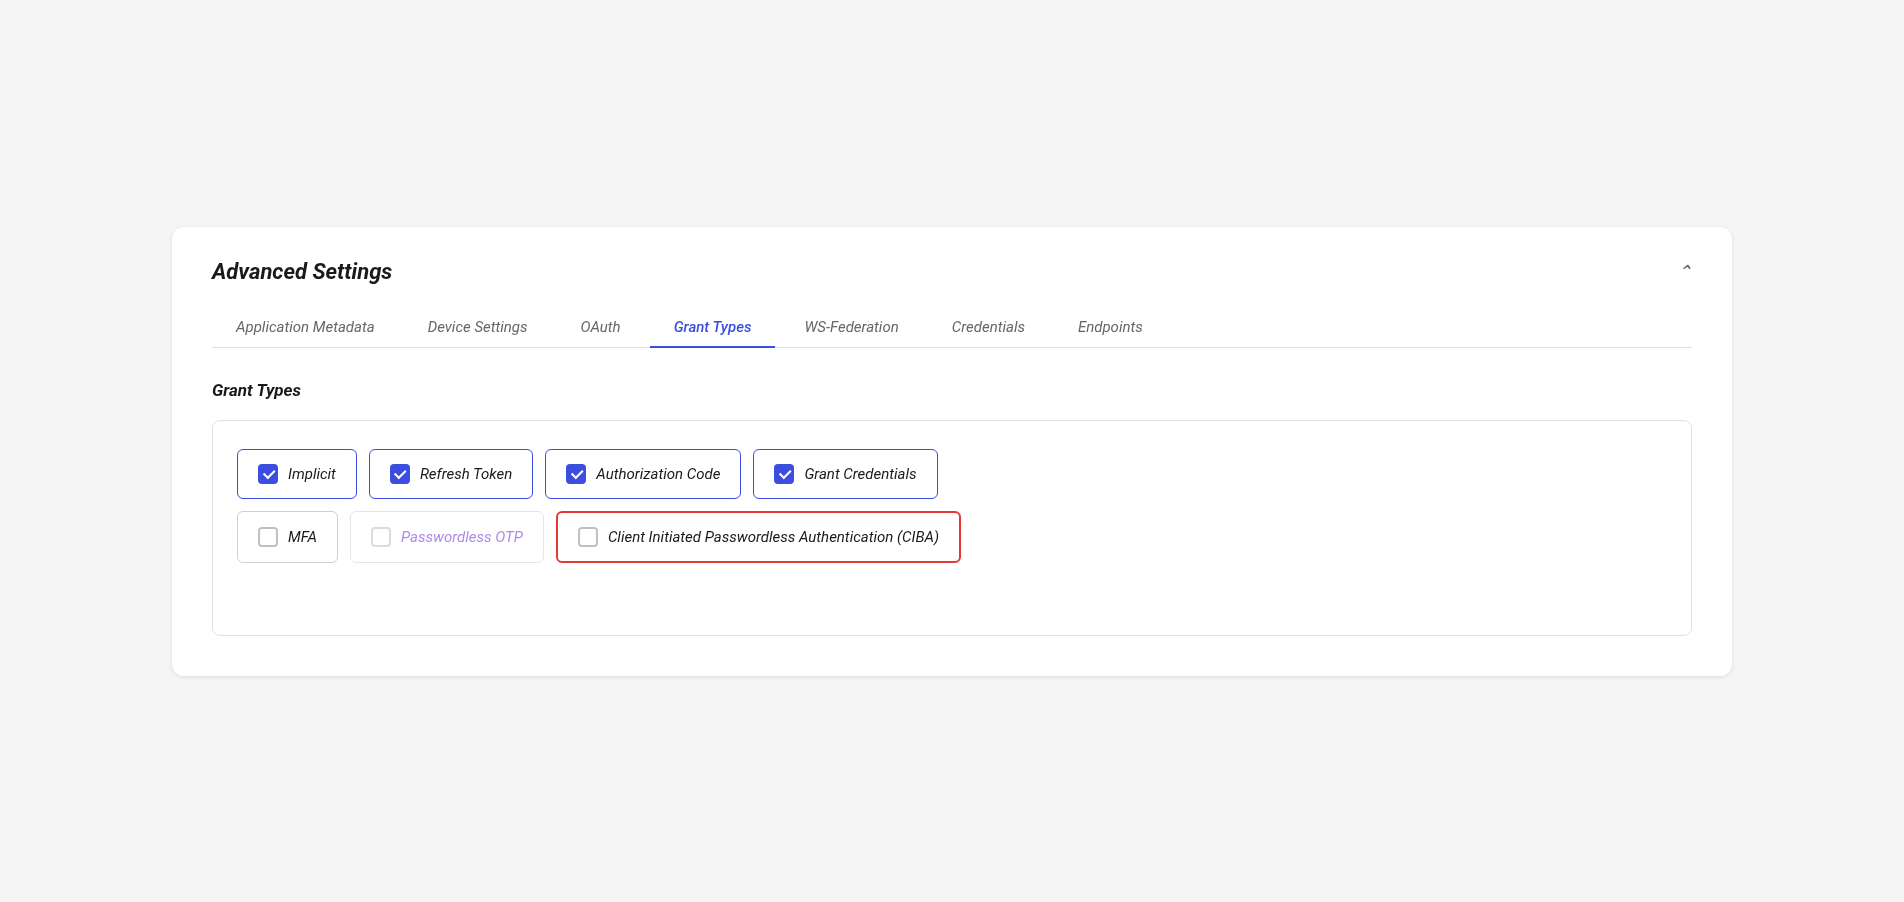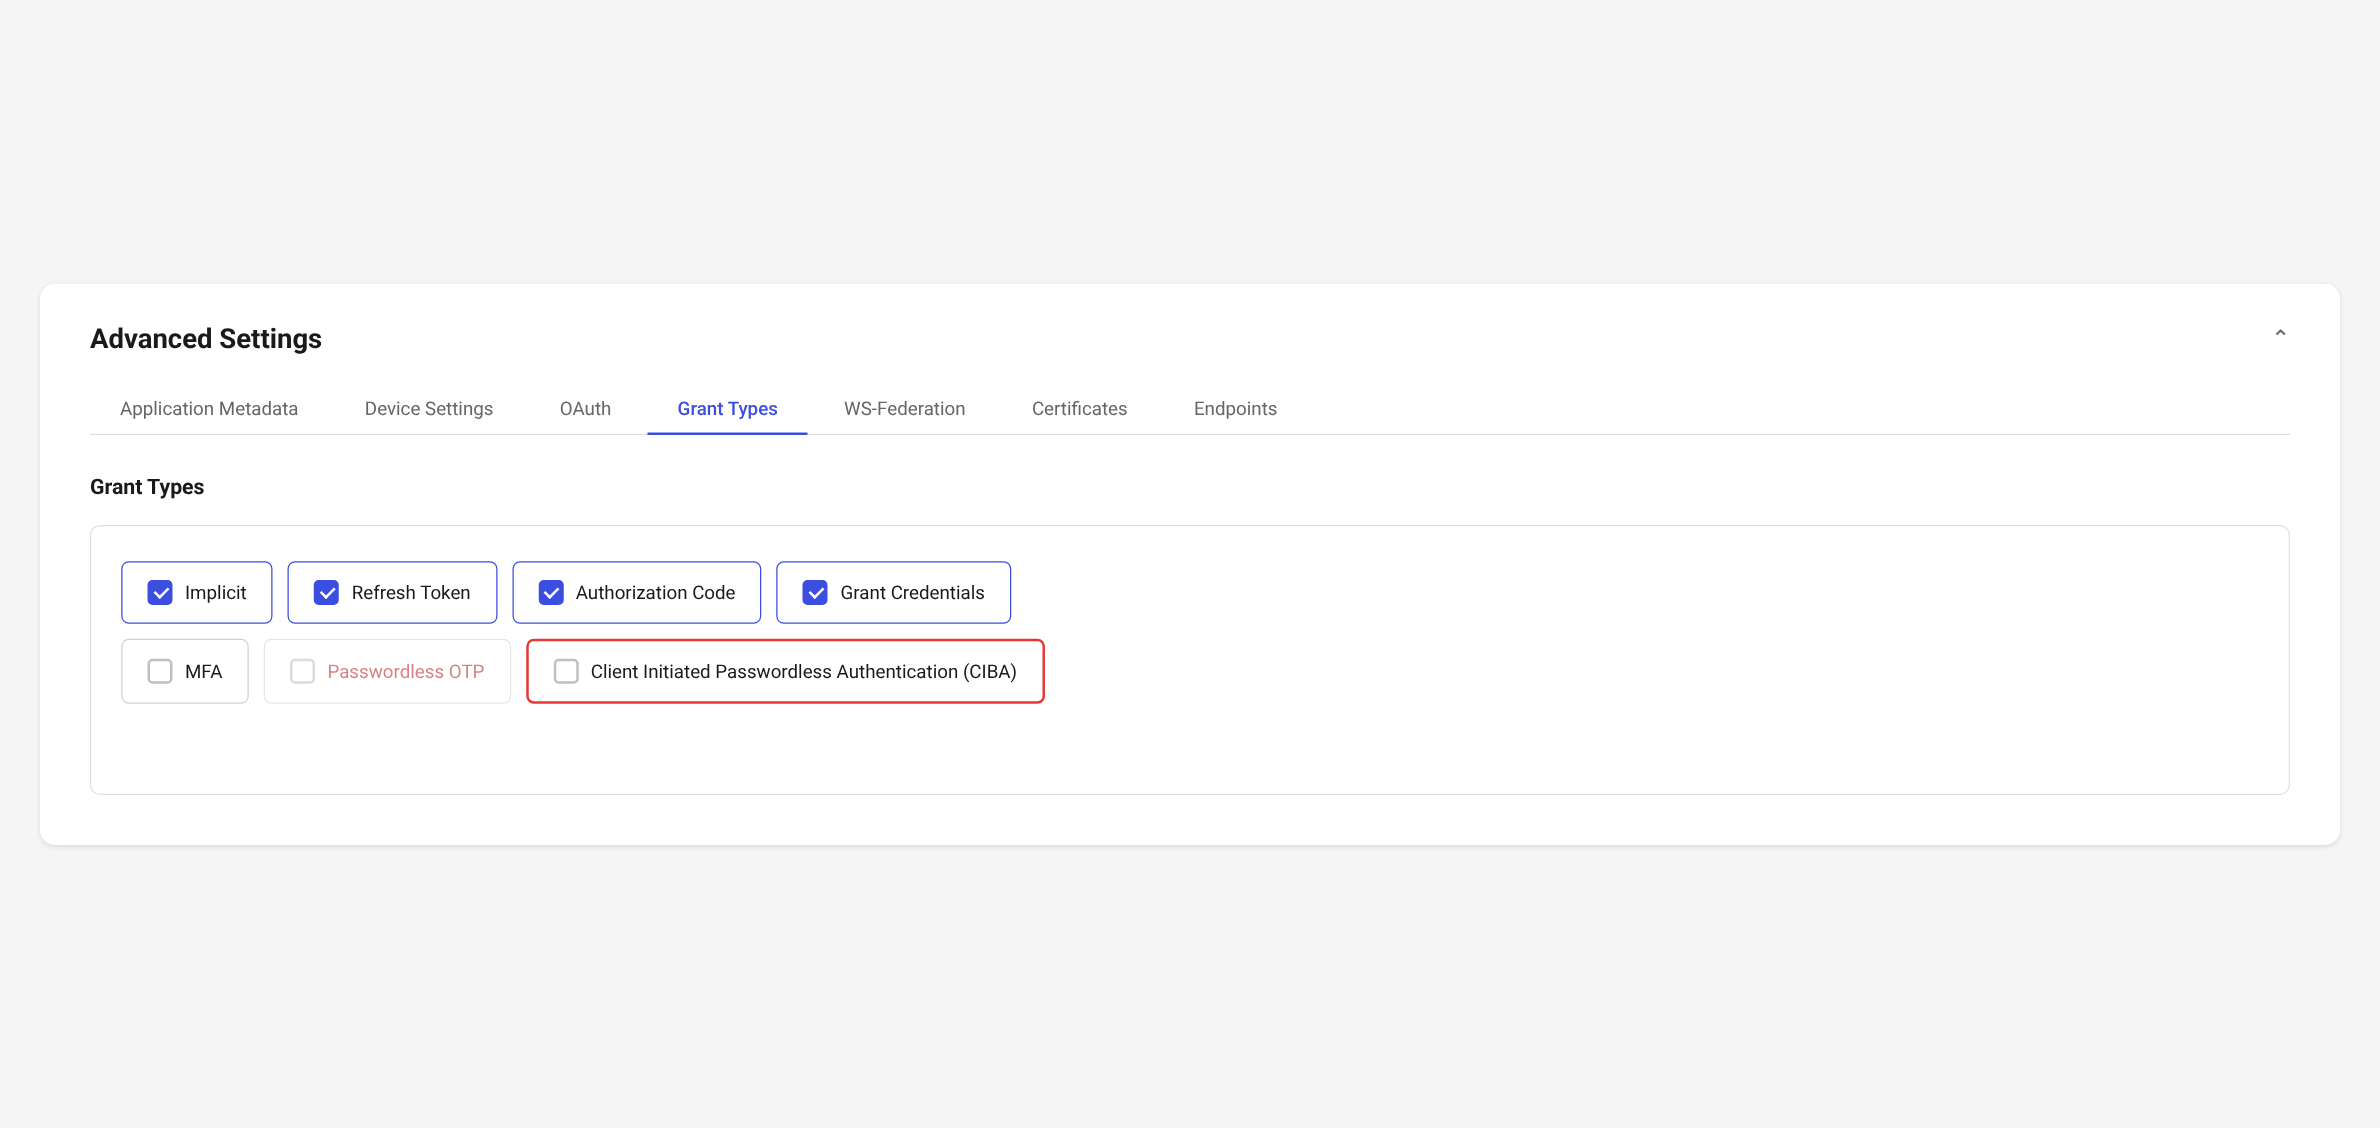--- a/index.html
+++ b/index.html
@@ -15,23 +15,24 @@
       align-items: center;
       justify-content: center;
       min-height: 100vh;
       padding: 20px;
     }
 
     .card {
       background: #ffffff;
       border-radius: 12px;
       box-shadow: 0 1px 4px rgba(0,0,0,0.1);
-      width: 1840px;
+      width: 1560px;
       max-width: 100%;
       padding: 32px 40px 40px 40px;
+      font-style: italic;
     }
 
     .card-header {
       display: flex;
       justify-content: space-between;
       align-items: center;
       margin-bottom: 24px;
     }
 
     .card-title {
@@ -144,40 +145,40 @@
       border-left: none;
       transform: rotate(45deg) translateY(-1px);
     }
 
     .grant-label {
       font-size: 15px;
       color: #1a1a1a;
     }
 
     .grant-option.disabled .grant-label {
-      color: #b91c1c;
+      color: #6d28d9;
     }
   </style>
 </head>
 <body>
 
 <div class="card">
 
   <div class="card-header">
     <h2 class="card-title">Advanced Settings</h2>
     <span class="chevron-icon">⌃</span>
   </div>
 
   <nav class="tabs">
     <div class="tab">Application Metadata</div>
     <div class="tab">Device Settings</div>
     <div class="tab">OAuth</div>
     <div class="tab active">Grant Types</div>
     <div class="tab">WS-Federation</div>
-    <div class="tab">Certificates</div>
+    <div class="tab">Credentials</div>
     <div class="tab">Endpoints</div>
   </nav>
 
   <div>
     <h3 class="section-title">Grant Types</h3>
 
     <div class="grant-types-container">
 
       <div class="grant-row">
 

